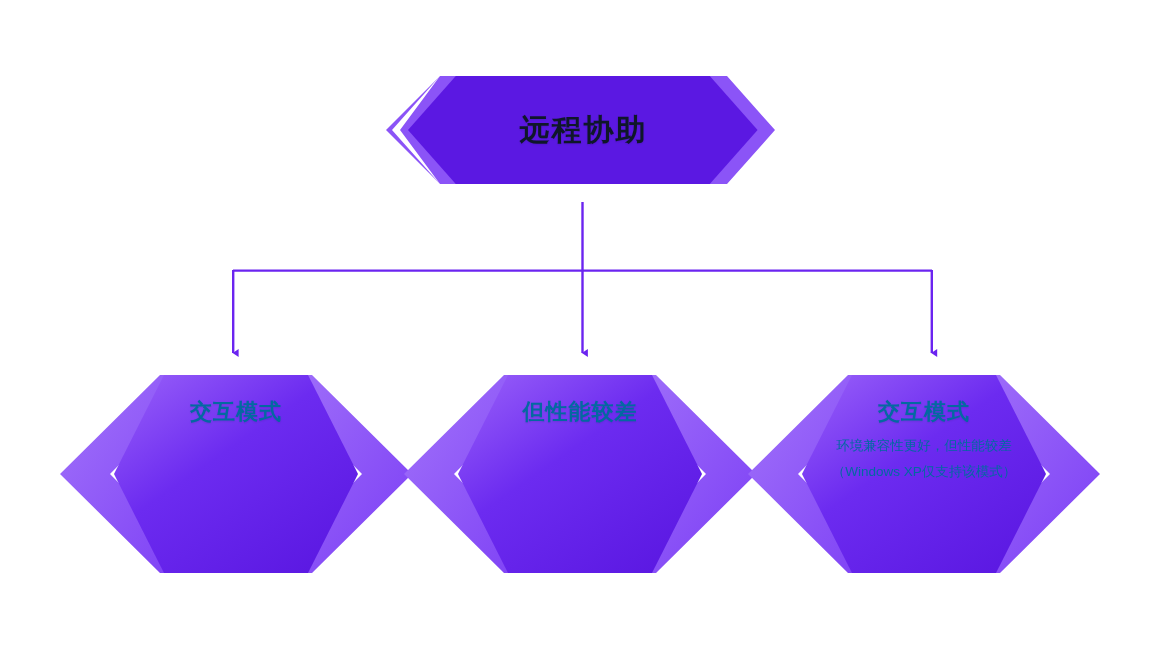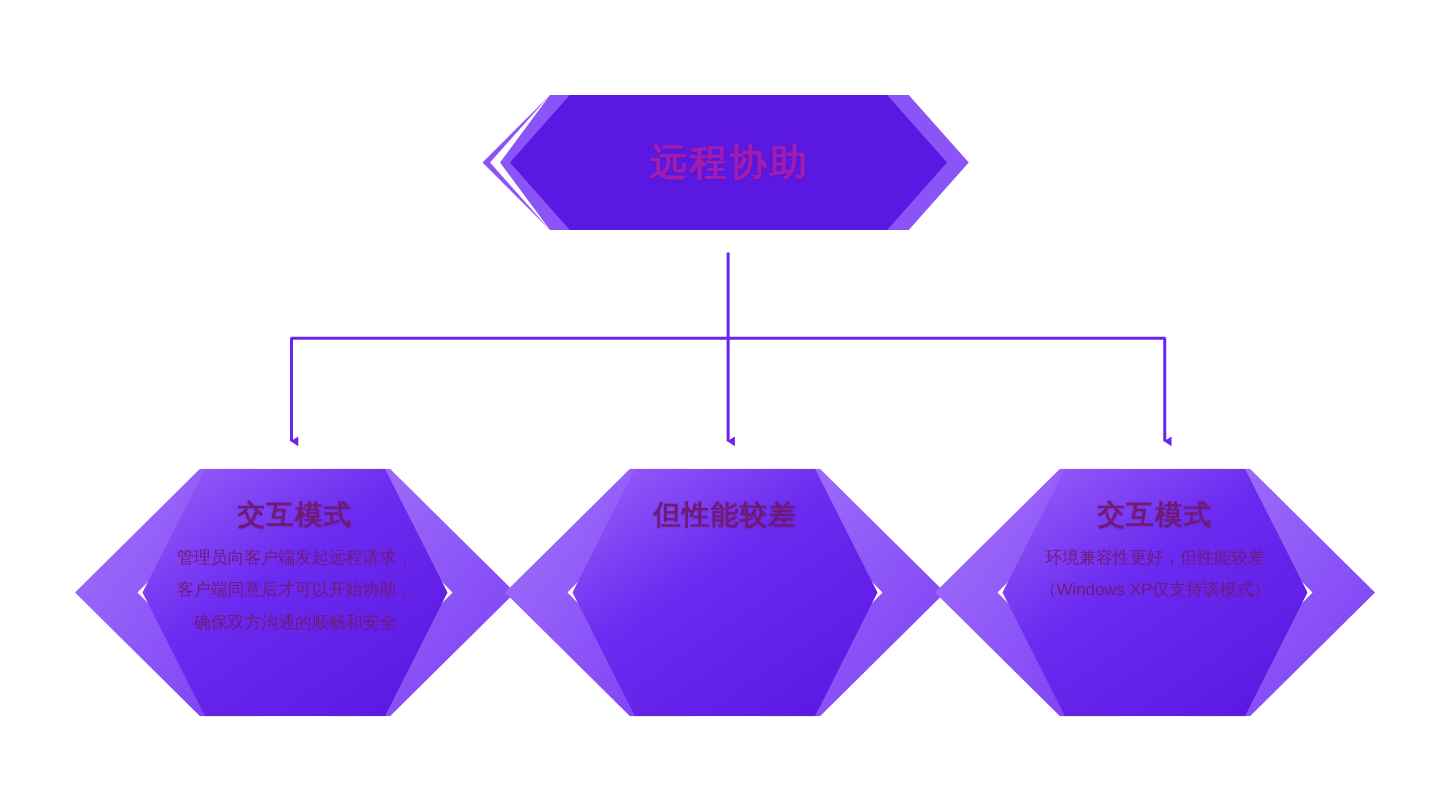--- a/index.html
+++ b/index.html
@@ -42,21 +42,21 @@
   .top-node svg { display: block; }
 
   .top-label {
     position: absolute;
     left: 0; top: 0;
     width: 395px;
     height: 108px;
     display: flex;
     align-items: center;
     justify-content: center;
-    color: #a21caf;
+    color: #0f172a;
     font-size: 30px;
     font-weight: bold;
     letter-spacing: 2px;
     text-shadow: 0 1px 2px rgba(0,0,0,0.10);
     white-space: nowrap;
   }
 
   
   .leaf {
     position: absolute;
@@ -75,21 +75,21 @@
     left: 0;
     top: 0;
     width: 352px;
     height: 198px;
     display: flex;
     flex-direction: column;
     align-items: center;
     justify-content: flex-start;
     padding-top: 22px;
     box-sizing: border-box;
-    color: #701a75;
+    color: #0369a1;
   }
   .leaf-title {
     font-size: 22px;
     font-weight: bold;
     letter-spacing: 1px;
     text-shadow: 0 1px 2px rgba(0,0,0,0.10);
     margin-bottom: 6px;
     white-space: nowrap;
   }
   .leaf-desc {
@@ -152,21 +152,20 @@
       </defs>
 
       <path d="M100,0 L0,99 L100,198 L100,198 L148,198 L50,99 L148,0 Z" fill="url(#leafgradlight1)"></path>
 
       <path d="M252,0 L204,0 L302,99 L204,198 L252,198 L352,99 Z" fill="url(#leafgradlight1)"></path>
 
       <path d="M104,0 L248,0 L298,99 L248,198 L104,198 L54,99 Z" fill="url(#leafgrad1)"></path>
     </svg>
     <div class="leaf-text">
       <div class="leaf-title">交互模式</div>
-      <div class="leaf-desc">管理员向客户端发起远程请求，客户端同意后才可以开始协助，确保双方沟通的顺畅和安全</div>
     </div>
   </div>
 
   <div class="leaf leaf-1">
     <svg width="352" height="198" viewBox="0 0 352 198">
       <defs>
         <linearGradient id="leafgrad2" x1="0" y1="0" x2="0.85" y2="1">
           <stop offset="0%" stop-color="#9A62F9"></stop>
           <stop offset="45%" stop-color="#6C2BF0"></stop>
           <stop offset="100%" stop-color="#5B18E2"></stop>

